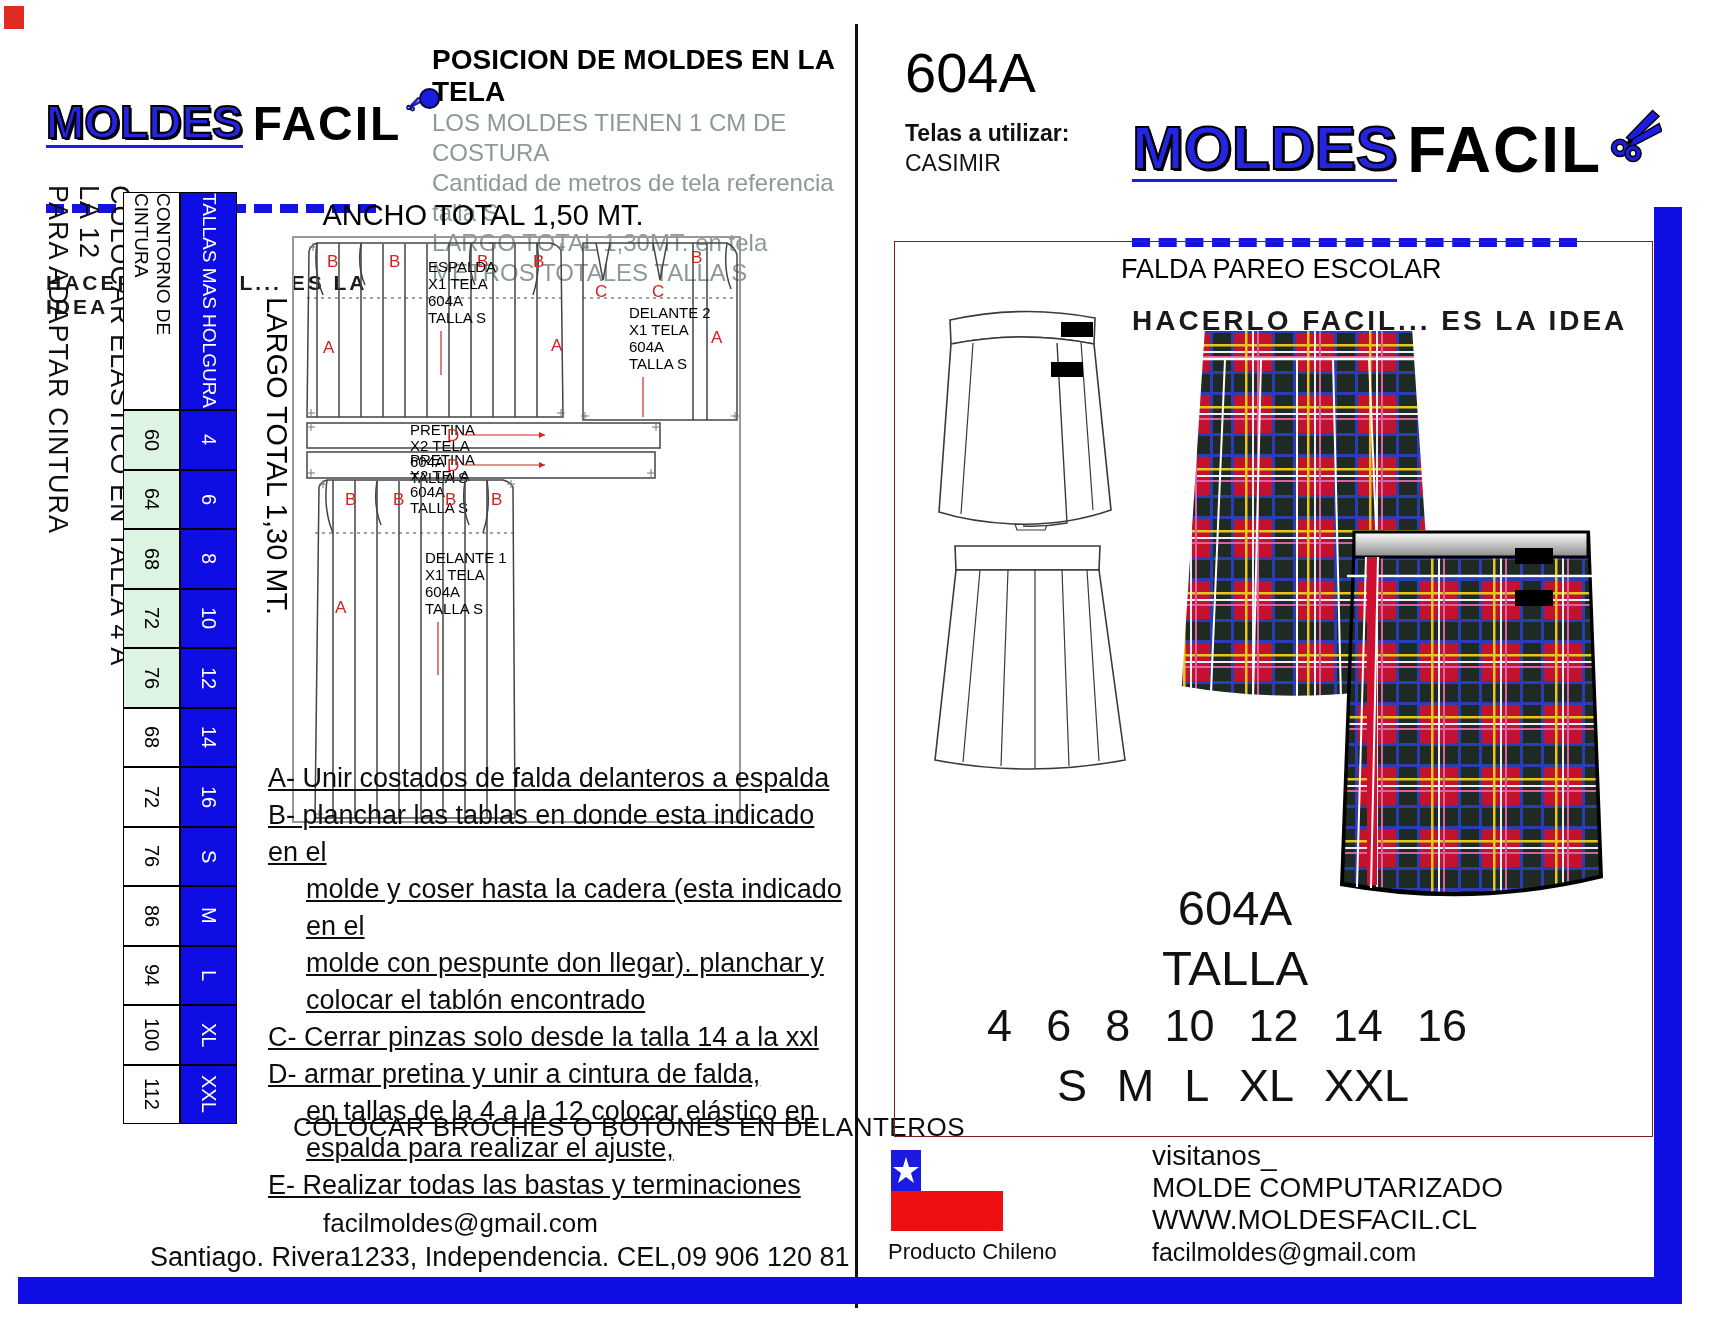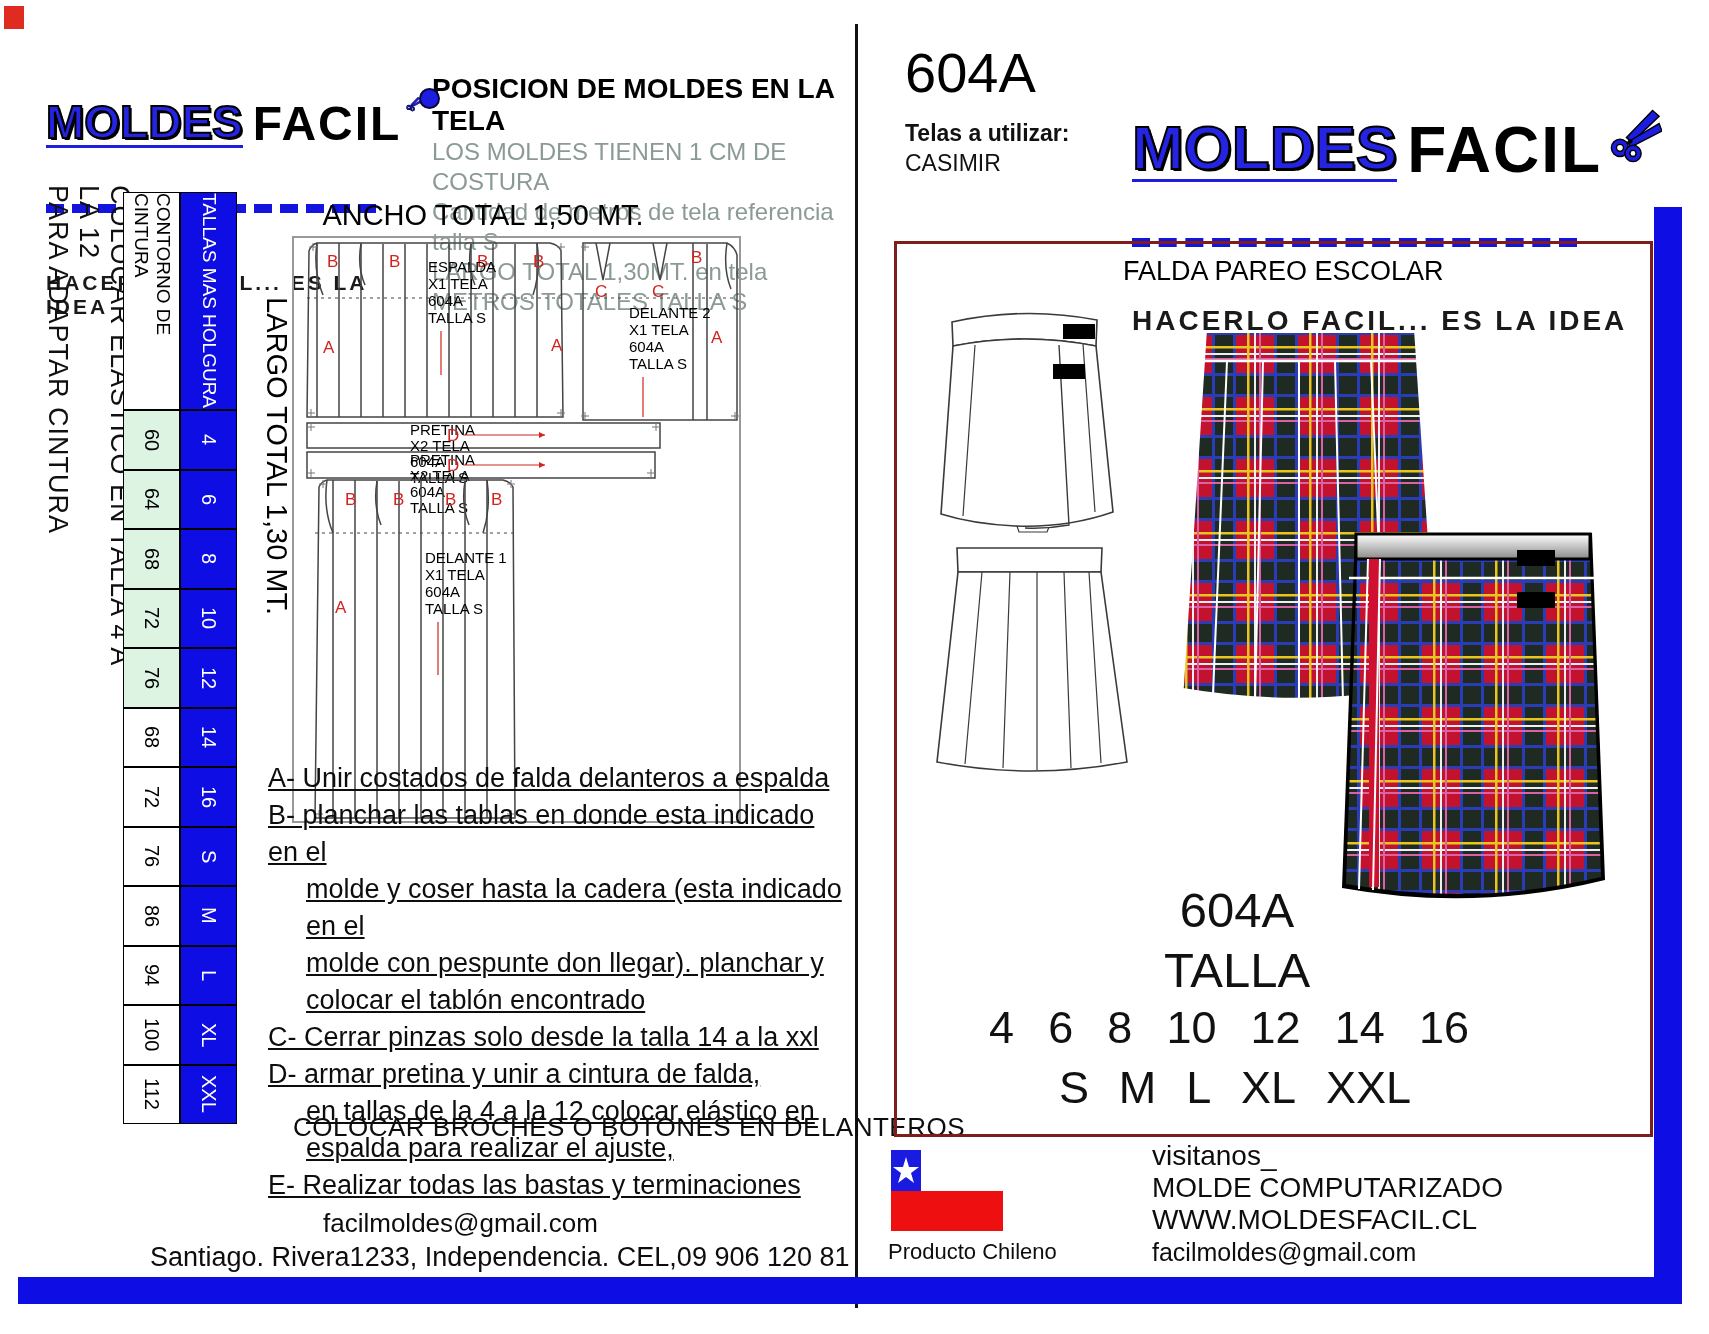--- a/index.html
+++ b/index.html
@@ -52,21 +52,21 @@
   .instructions{font-size:27px;line-height:37px;color:#0d0d0d;text-decoration:underline;}
   .instructions .indent{padding-left:38px;}
   .broches{font-size:26px;color:#0d0d0d;letter-spacing:0.5px;}
   .email-line{font-size:26px;color:#0d0d0d;}
   .address-line{font-size:27px;color:#0d0d0d;}
 
   
   .pat-num{font-size:56px;color:#000;}
   .telas-label{font-size:23px;font-weight:bold;}
   .telas-value{font-size:23px;}
-  .product-box{left:894px;top:241px;width:759px;height:896px;border:3px solid #7f1d1d;
+  .product-box{left:894px;top:241px;width:759px;height:896px;border:1px solid #7f1d1d;
                box-sizing:border-box;}
   .product-title{position:absolute;left:226px;top:12px;font-size:27px;color:#000;}
   .pb-num{position:absolute;left:280px;top:638px;width:120px;text-align:center;font-size:49px;}
   .pb-talla{position:absolute;left:255px;top:698px;width:170px;text-align:center;font-size:49px;}
   .sizes-numeric{position:absolute;left:92px;top:758px;width:480px;display:flex;
                  justify-content:space-between;font-size:45px;}
   .sizes-letter{position:absolute;left:162px;top:818px;width:352px;display:flex;
                 justify-content:space-between;font-size:45px;}
   .flag-caption{font-size:22px;color:#0d0d0d;text-align:right;}
   .footer-lines div{font-size:28px;line-height:32px;color:#0d0d0d;}
@@ -101,21 +101,21 @@
           <circle cx="54" cy="96" r="12" fill="none" stroke="#000" stroke-width="14"></circle>
           <circle cx="54" cy="96" r="12" fill="none" stroke="#1d1de0" stroke-width="8"></circle>
           <circle cx="48" cy="70" r="5" fill="#000"></circle>
         </g>
       </svg>
     </div>
     <div class="logo-dash" style="width:330px;"></div>
     <div class="logo-tag">HACERLO FACIL... ES LA IDEA</div>
   </div>
 
-  <div class="abs" style="left:432px;top:44px;width:420px;margin-top:29px;">
+  <div class="abs" style="left:432px;top:44px;width:420px;">
     <div class="fabric-title">POSICION DE MOLDES EN LA TELA</div>
     <div class="fabric-line">LOS MOLDES TIENEN 1 CM DE COSTURA</div>
     <div class="fabric-line">Cantidad de metros de tela referencia talla S</div>
     <div class="fabric-line">LARGO  TOTAL 1,30MT.  en tela</div>
     <div class="fabric-line">METROS TOTALES TALLA S</div>
   </div>
   <div class="abs blue-dot"></div>
 
   <div class="abs side-note" style="left:42px;top:185px;">
     <div>COLOCAR ELASTICO EN TALLA 4 A LA 12</div>

